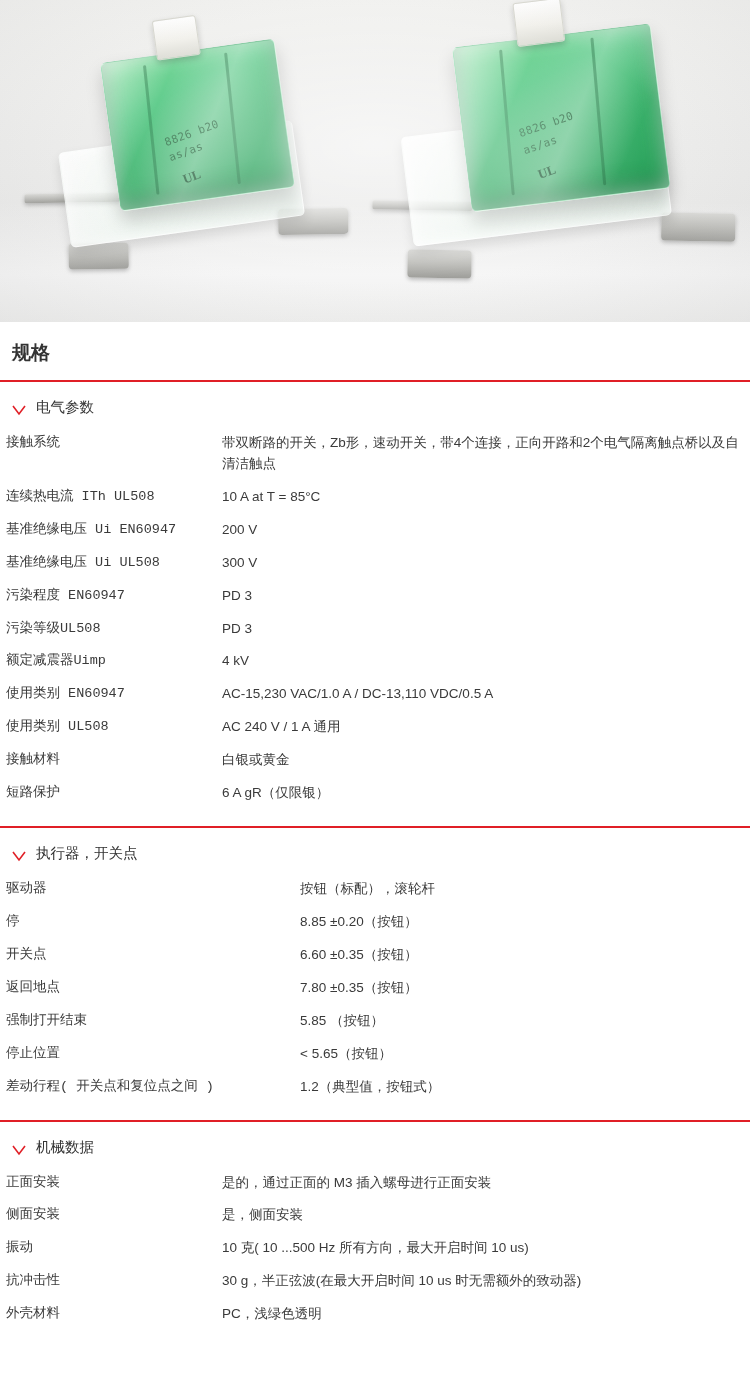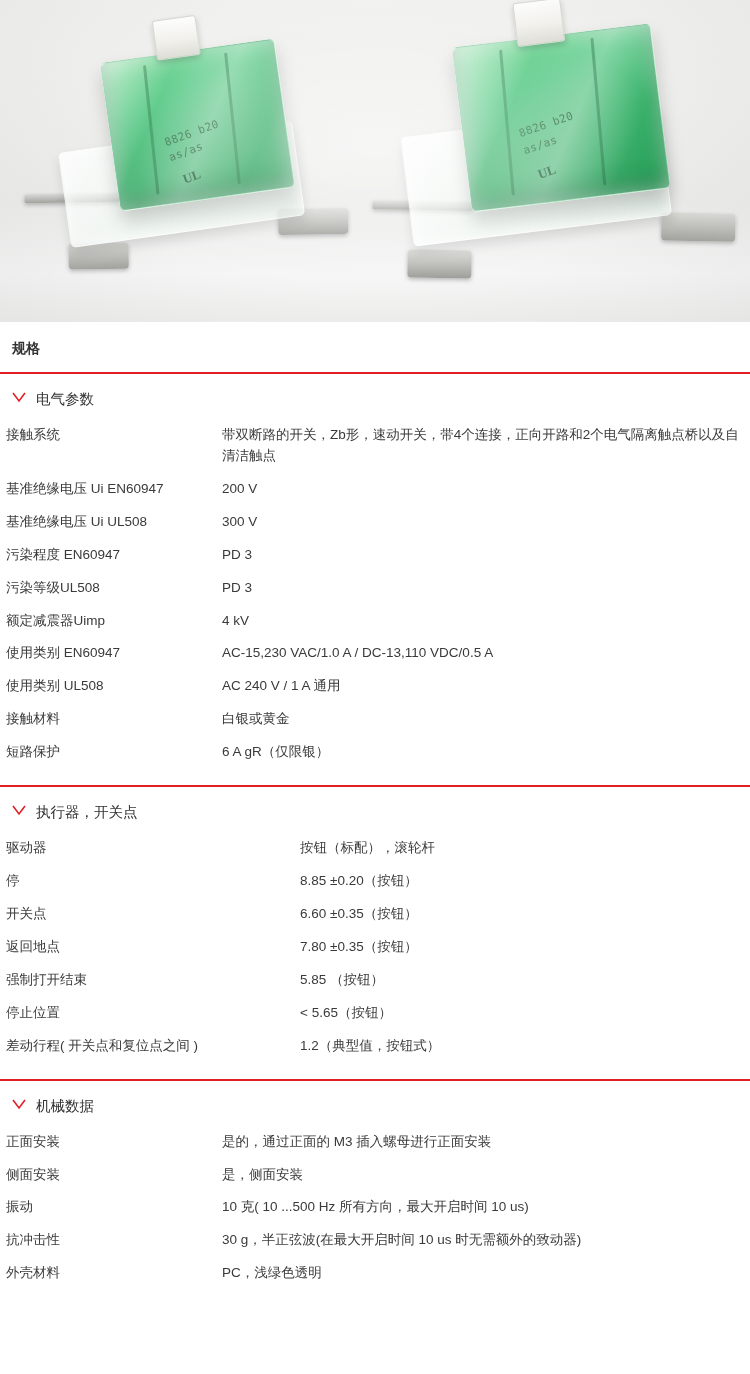--- a/index.html
+++ b/index.html
@@ -88,34 +88,34 @@
     position: absolute;
     color: rgba(30,70,45,0.7);
     font-family: "Liberation Serif", serif;
     font-size: 13px;
     font-weight: bold;
     transform: rotate(-14deg);
   }
 
   
   .spec-title {
-    font-size: 14px;
+    font-size: 19px;
     color: #333;
     padding: 18px 12px 14px 12px;
     border-bottom: 2px solid #e01f26;
     margin: 0 0 0 0;
   }
   .section {
     border-bottom: 2px solid #e01f26;
     padding: 10px 0 16px 0;
   }
   .section:last-child { border-bottom: none; }
   .section-head {
     display: flex;
-    align-items: flex-start;
+    align-items: flex-end;
     gap: 10px;
     padding: 6px 12px 10px 12px;
   }
   .chev {
     width: 14px; height: 14px;
     flex: 0 0 14px;
     position: relative;
   }
   .chev svg { display: block; }
   .section-head-label {
@@ -130,20 +130,21 @@
     vertical-align: top;
     font-size: 13.5px;
     line-height: 1.55;
     color: #3a3a3a;
     padding: 6px 6px;
   }
   td.k {
     width: 216px;
     padding-left: 30px;
     white-space: nowrap;
+    font-family: Liberation Mono, monospace;
   }
   td.v { padding-left: 4px; }
   .sec-actuator td.k { width: 296px; }
   .sec-actuator td.v { padding-left: 4px; }
 </style>
 </head>
 <body>
 
 <div class="page">
 
@@ -196,20 +197,24 @@
       </span>
       <span class="section-head-label">电气参数</span>
     </div>
     <table class="spec">
       <tbody>
         <tr>
             <td class="k">接触系统</td>
             <td class="v">带双断路的开关，Zb形，速动开关，带4个连接，正向开路和2个电气隔离触点桥以及自清洁触点</td>
           </tr>
         <tr>
+            <td class="k">连续热电流 ITh UL508</td>
+            <td class="v">10 A at T = 85°C</td>
+          </tr>
+        <tr>
             <td class="k">基准绝缘电压 Ui EN60947</td>
             <td class="v">200 V</td>
           </tr>
         <tr>
             <td class="k">基准绝缘电压 Ui UL508</td>
             <td class="v">300 V</td>
           </tr>
         <tr>
             <td class="k">污染程度 EN60947</td>
             <td class="v">PD 3</td>

